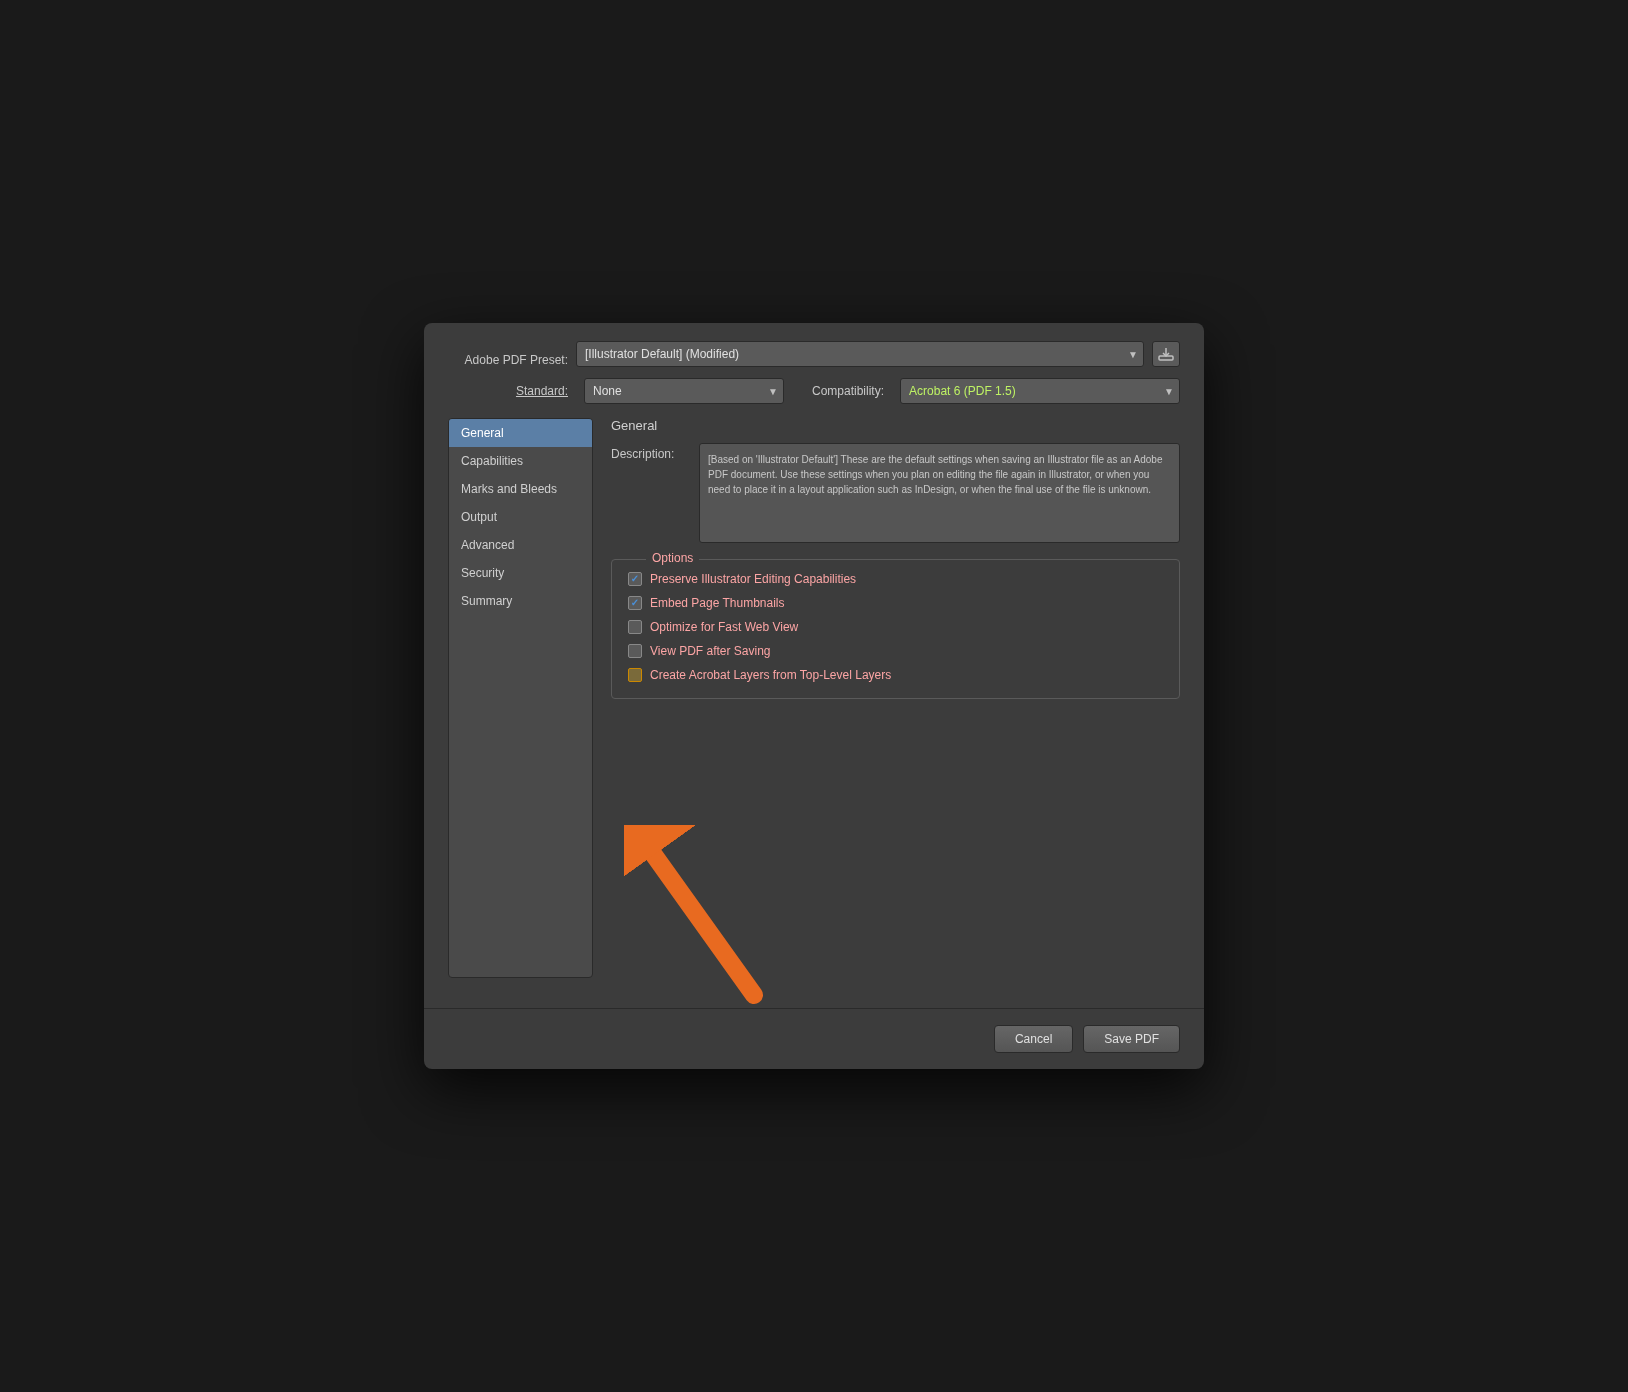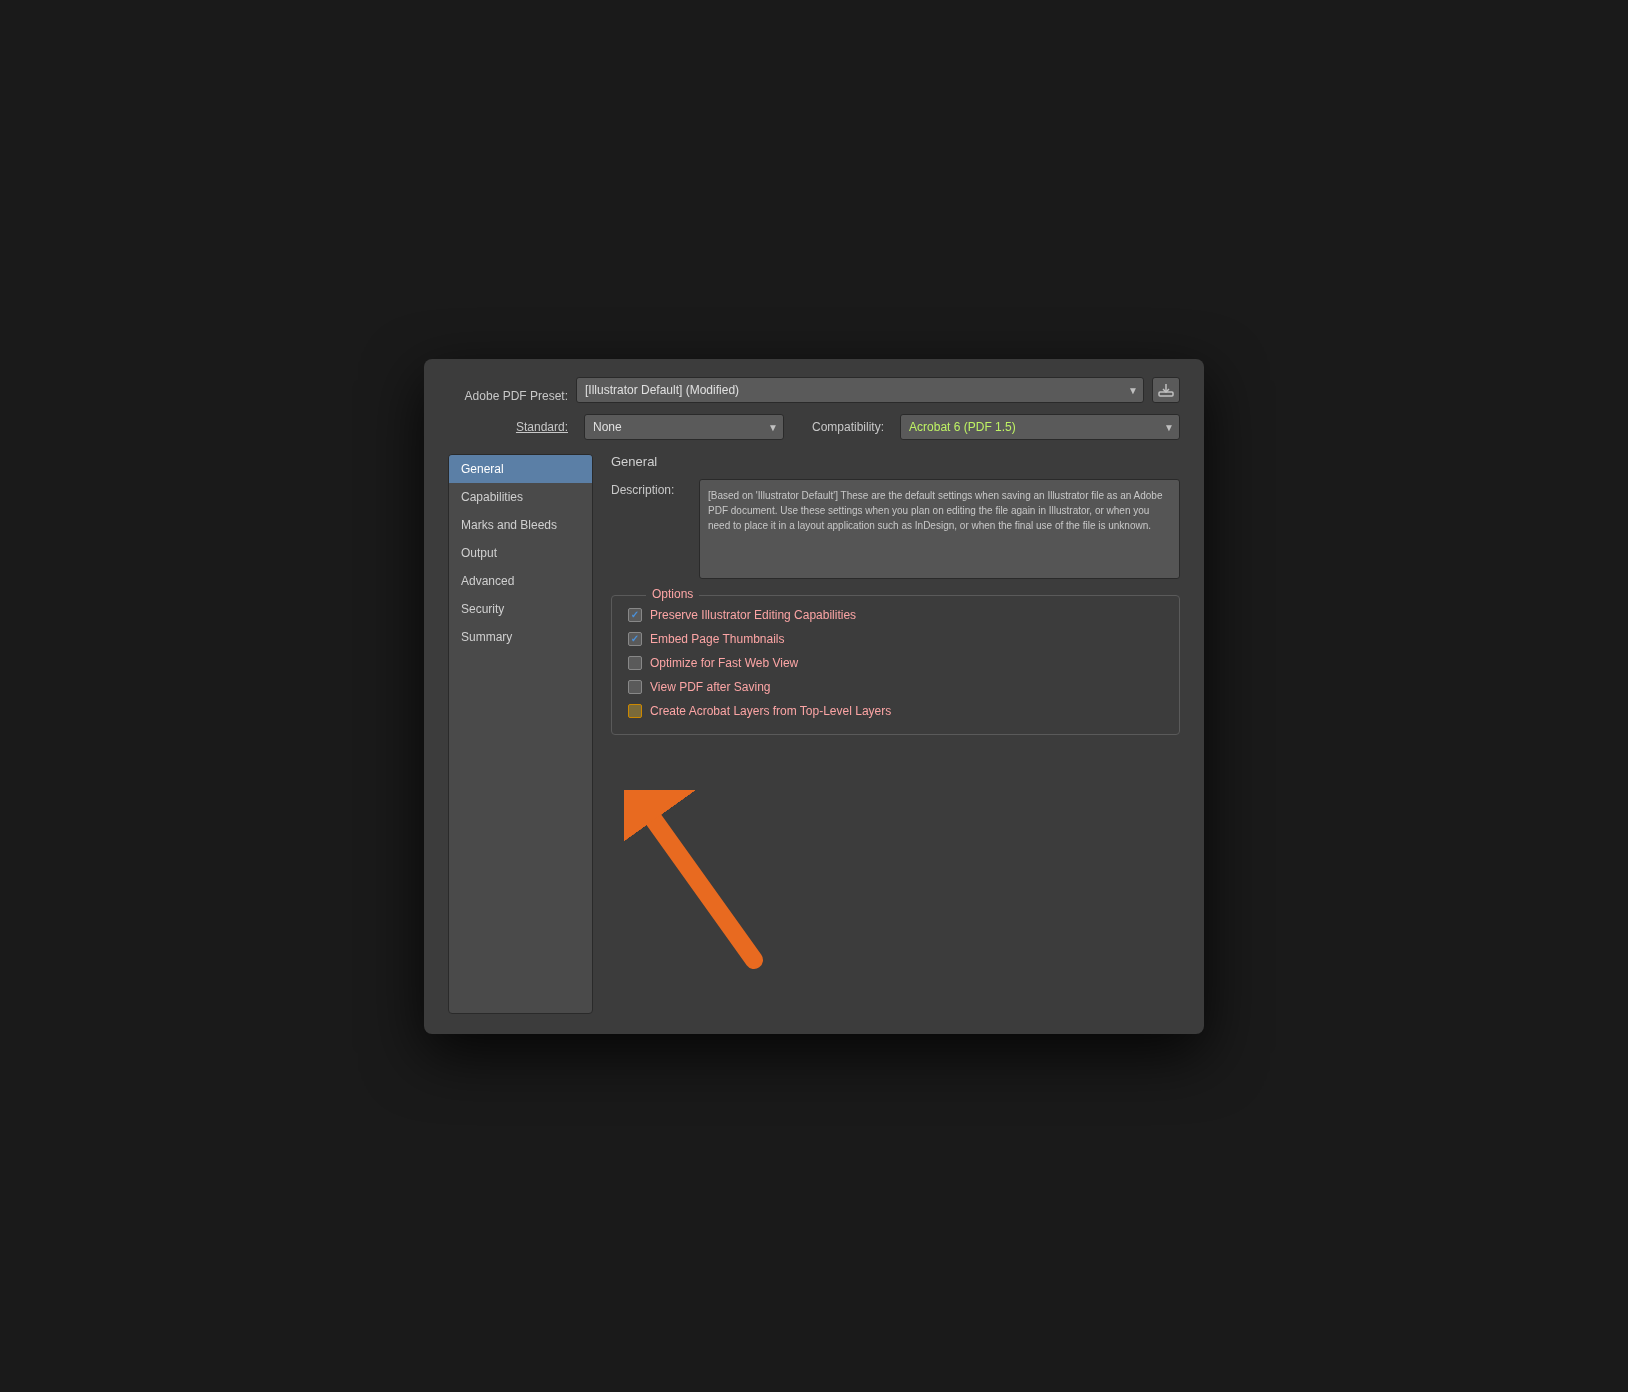--- a/index.html
+++ b/index.html
@@ -410,13 +410,17 @@
             </defs>
 
             <line x1="130" y1="170" x2="30" y2="30" stroke="#e86a20" stroke-width="18" stroke-linecap="round" marker-end="url(#arrowhead)"></line>
           </svg>
         </div>
 
       </div>
     </div>
   </div>
 
+  <div class="footer">
+    <button class="btn btn-cancel">Cancel</button>
+    <button class="btn btn-save">Save PDF</button>
+  </div>
 </div>
 
 </body></html>

